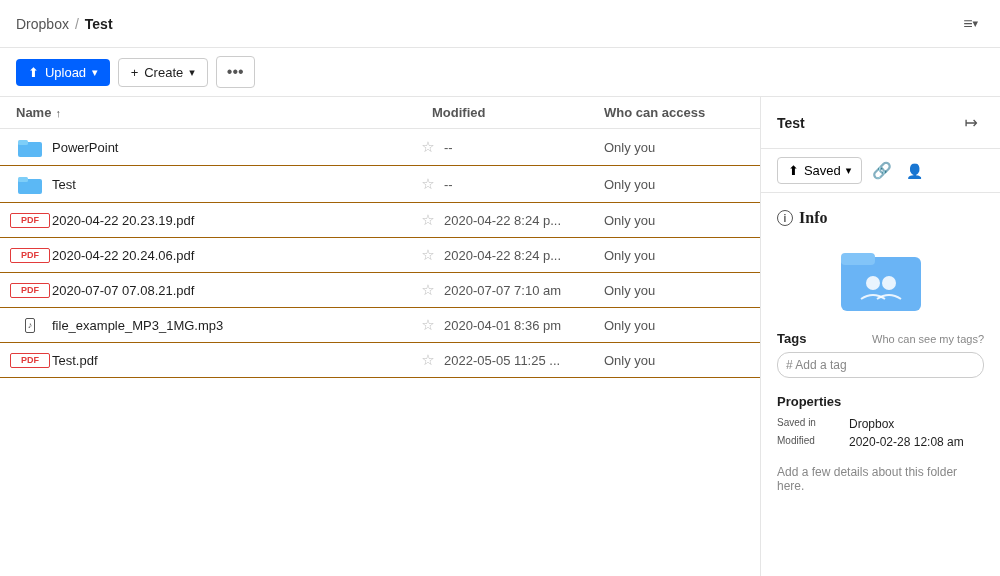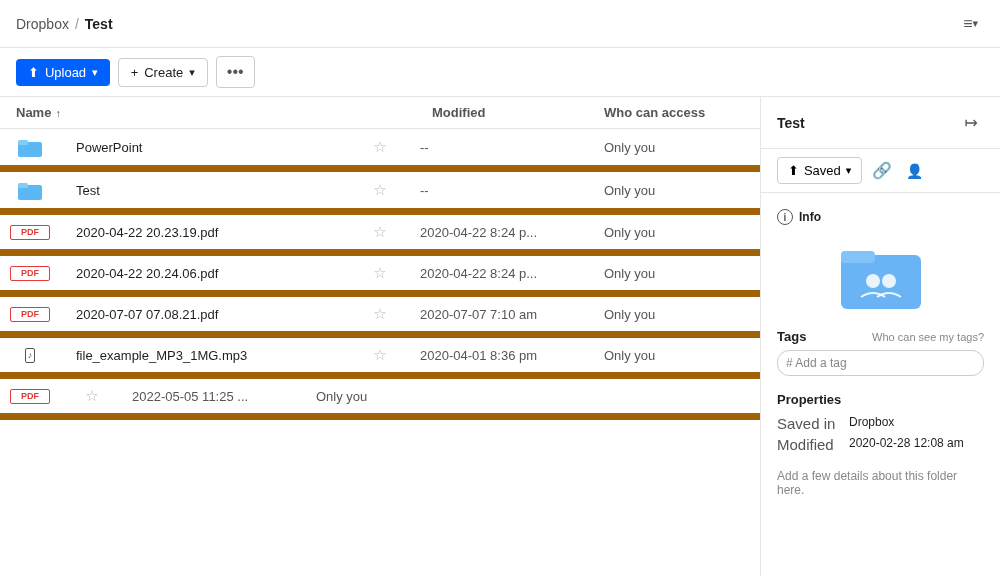--- a/index.html
+++ b/index.html
@@ -21,21 +21,21 @@
     .main { display: flex; flex: 1; overflow: hidden; }
 
     
     .file-list { flex: 1; overflow-y: auto; }
     .col-headers { display: flex; align-items: center; padding: 8px 16px; border-bottom: 1px solid #e5e5e5; font-size: 13px; font-weight: 600; color: #555; gap: 12px; }
     .col-name { flex: 1; display: flex; align-items: center; gap: 4px; cursor: pointer; }
     .col-modified { width: 160px; }
     .col-access { width: 140px; }
     .col-star { width: 32px; }
 
-    .file-row { display: flex; align-items: center; padding: 8px 16px; border-bottom: 7px solid #a16207; cursor: pointer; gap: 24px; }
+    .file-row { display: flex; align-items: center; padding: 8px 16px; border-bottom: 1px solid #a16207; cursor: pointer; }
     .file-icon { width: 28px; display: flex; align-items: center; justify-content: center; margin-right: 8px; }
     .file-name-cell { flex: 1; font-size: 13px; color: #1e1e1e; }
     .file-star { width: 32px; display: flex; align-items: center; justify-content: center; color: #bbb; font-size: 15px; cursor: pointer; }
     .file-modified { width: 160px; font-size: 13px; color: #555; }
     .file-access { width: 140px; font-size: 13px; color: #555; }
 
     
     .pdf-badge { font-size: 9px; font-weight: 700; color: #e23b3b; border: 1px solid #e23b3b; border-radius: 2px; padding: 0 10px; line-height: 13px; }
     .mp3-badge { font-size: 9px; font-weight: 700; color: #555; border: 1px solid #555; border-radius: 2px; padding: 0 2px; line-height: 13px; }
 
@@ -44,36 +44,36 @@
     .panel-header { display: flex; align-items: center; justify-content: space-between; padding: 12px 16px; border-bottom: 1px solid #e5e5e5; }
     .panel-title { font-size: 14px; font-weight: 600; }
     .panel-header-actions { display: flex; align-items: center; gap: 4px; }
     .panel-content { padding: 16px; flex: 1; }
 
     .share-bar { display: flex; align-items: center; gap: 6px; padding: 8px 16px; border-bottom: 1px solid #e5e5e5; }
     .btn-share { background: #fff; border: 1px solid #ccc; border-radius: 4px; padding: 5px 10px; cursor: pointer; font-size: 13px; font-weight: 500; display: flex; align-items: center; gap: 5px; }
     .share-link-btn { background: none; border: none; cursor: pointer; color: #555; font-size: 16px; padding: 4px; }
 
     .info-section { display: flex; align-items: center; gap: 6px; margin-bottom: 16px; }
-    .info-label { font-size: 12px; font-weight: 600; }
+    .info-label { font-size: 16px; font-weight: 600; font-family: Liberation Serif, serif; }
     .info-circle { width: 16px; height: 16px; border-radius: 50%; border: 1.5px solid #555; display: flex; align-items: center; justify-content: center; font-size: 10px; color: #555; font-weight: 700; }
 
     .folder-thumbnail { display: flex; justify-content: center; margin-bottom: 20px; }
     .folder-thumb-svg { width: 80px; height: 68px; }
 
     .tags-section { margin-bottom: 16px; }
     .tags-header { display: flex; align-items: center; justify-content: space-between; margin-bottom: 6px; }
     .tags-label { font-size: 13px; font-weight: 600; }
     .tags-who { font-size: 11px; color: #888; cursor: pointer; display: flex; align-items: center; gap: 2px; text-align: center; }
     .tag-input-wrap { border: 1px solid #ccc; border-radius: 12px; padding: 5px 8px; font-size: 12px; color: #888; cursor: text; }
 
     .properties-section { margin-bottom: 16px; }
     .properties-label { font-size: 13px; font-weight: 600; margin-bottom: 8px; }
     .prop-row { display: flex; margin-bottom: 4px; }
-    .prop-key { font-size: 15px; color: #555; width: 72px; flex-shrink: 0; }
+    .prop-key { font-size: 10px; color: #555; width: 72px; flex-shrink: 0; }
     .prop-val { font-size: 12px; color: #1e1e1e; }
 
     .folder-desc { font-size: 12px; color: #888; }
 
     
     .sort-arrow { font-size: 11px; }
 
     
     ::-webkit-scrollbar { width: 6px; }
     ::-webkit-scrollbar-track { background: transparent; }
@@ -183,20 +183,21 @@
           </div>
     <div class="file-name-cell">file_example_MP3_1MG.mp3</div>
     <div class="file-star">☆</div>
     <div class="file-modified">2020-04-01 8:36 pm</div>
     <div class="file-access">Only you</div>
   </div>
         <div class="file-row">
     <div class="file-icon">
             <span class="pdf-badge">PDF</span>
           </div>
+    <div class="file-name-cell">Test.pdf</div>
     <div class="file-star">☆</div>
     <div class="file-modified">2022-05-05 11:25 ...</div>
     <div class="file-access">Only you</div>
   </div>
       </div>
   </div>
 
   <div class="right-panel">
     <div class="panel-header">
       <span class="panel-title">Test</span>

